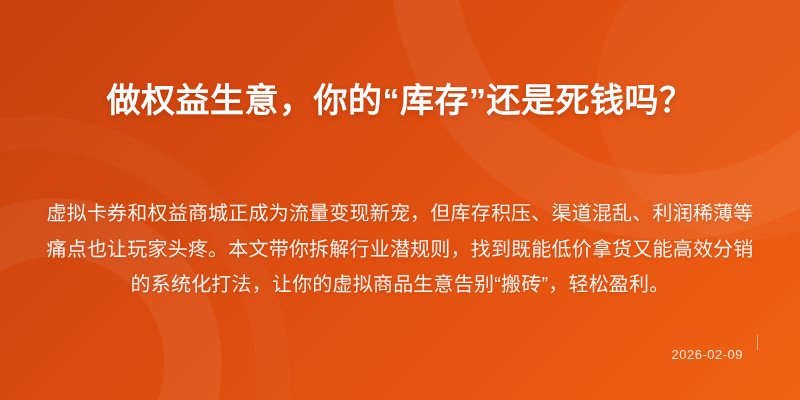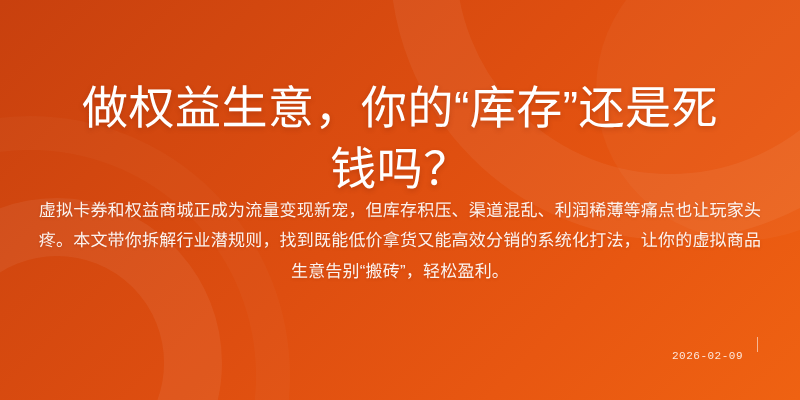--- a/index.html
+++ b/index.html
@@ -81,61 +81,61 @@
     padding: 0 38px;
     display: flex;
     flex-direction: column;
   }
 
   .title {
     margin: 0;
     padding: 0 22px;
     text-align: center;
     color: #ffffff;
-    font-size: 46px;
-    font-weight: 400;
+    font-size: 34px;
+    font-weight: 700;
     line-height: 1.32;
     letter-spacing: 0.5px;
     text-shadow: 0 2px 5px rgba(120, 32, 0, 0.30);
     position: absolute;
     top: 78px;
     left: 38px;
     right: 38px;
   }
 
   .summary {
     position: absolute;
     top: 196px;
     left: 38px;
     right: 38px;
     margin: 0;
     text-align: center;
     color: rgba(255, 255, 255, 0.93);
-    font-size: 17px;
+    font-size: 20px;
     font-weight: 400;
     line-height: 1.78;
     letter-spacing: 0.2px;
     text-shadow: 0 1px 3px rgba(120, 32, 0, 0.22);
   }
 
   .footer {
     position: absolute;
     right: 42px;
     bottom: 38px;
     display: flex;
     align-items: center;
     gap: 14px;
     color: rgba(255, 255, 255, 0.86);
     font-size: 14px;
     letter-spacing: 0.6px;
   }
 
   .footer-date {
-    font-family: Liberation Mono, monospace;
-    font-size: 11px;
+    font-family: Liberation Sans, sans-serif;
+    font-size: 13px;
     letter-spacing: 0.5px;
     margin-top: 24px;
   }
 
   .footer-sep {
     display: inline-block;
     width: 1px;
     height: 15px;
     background: rgba(255, 255, 255, 0.55);
   }

